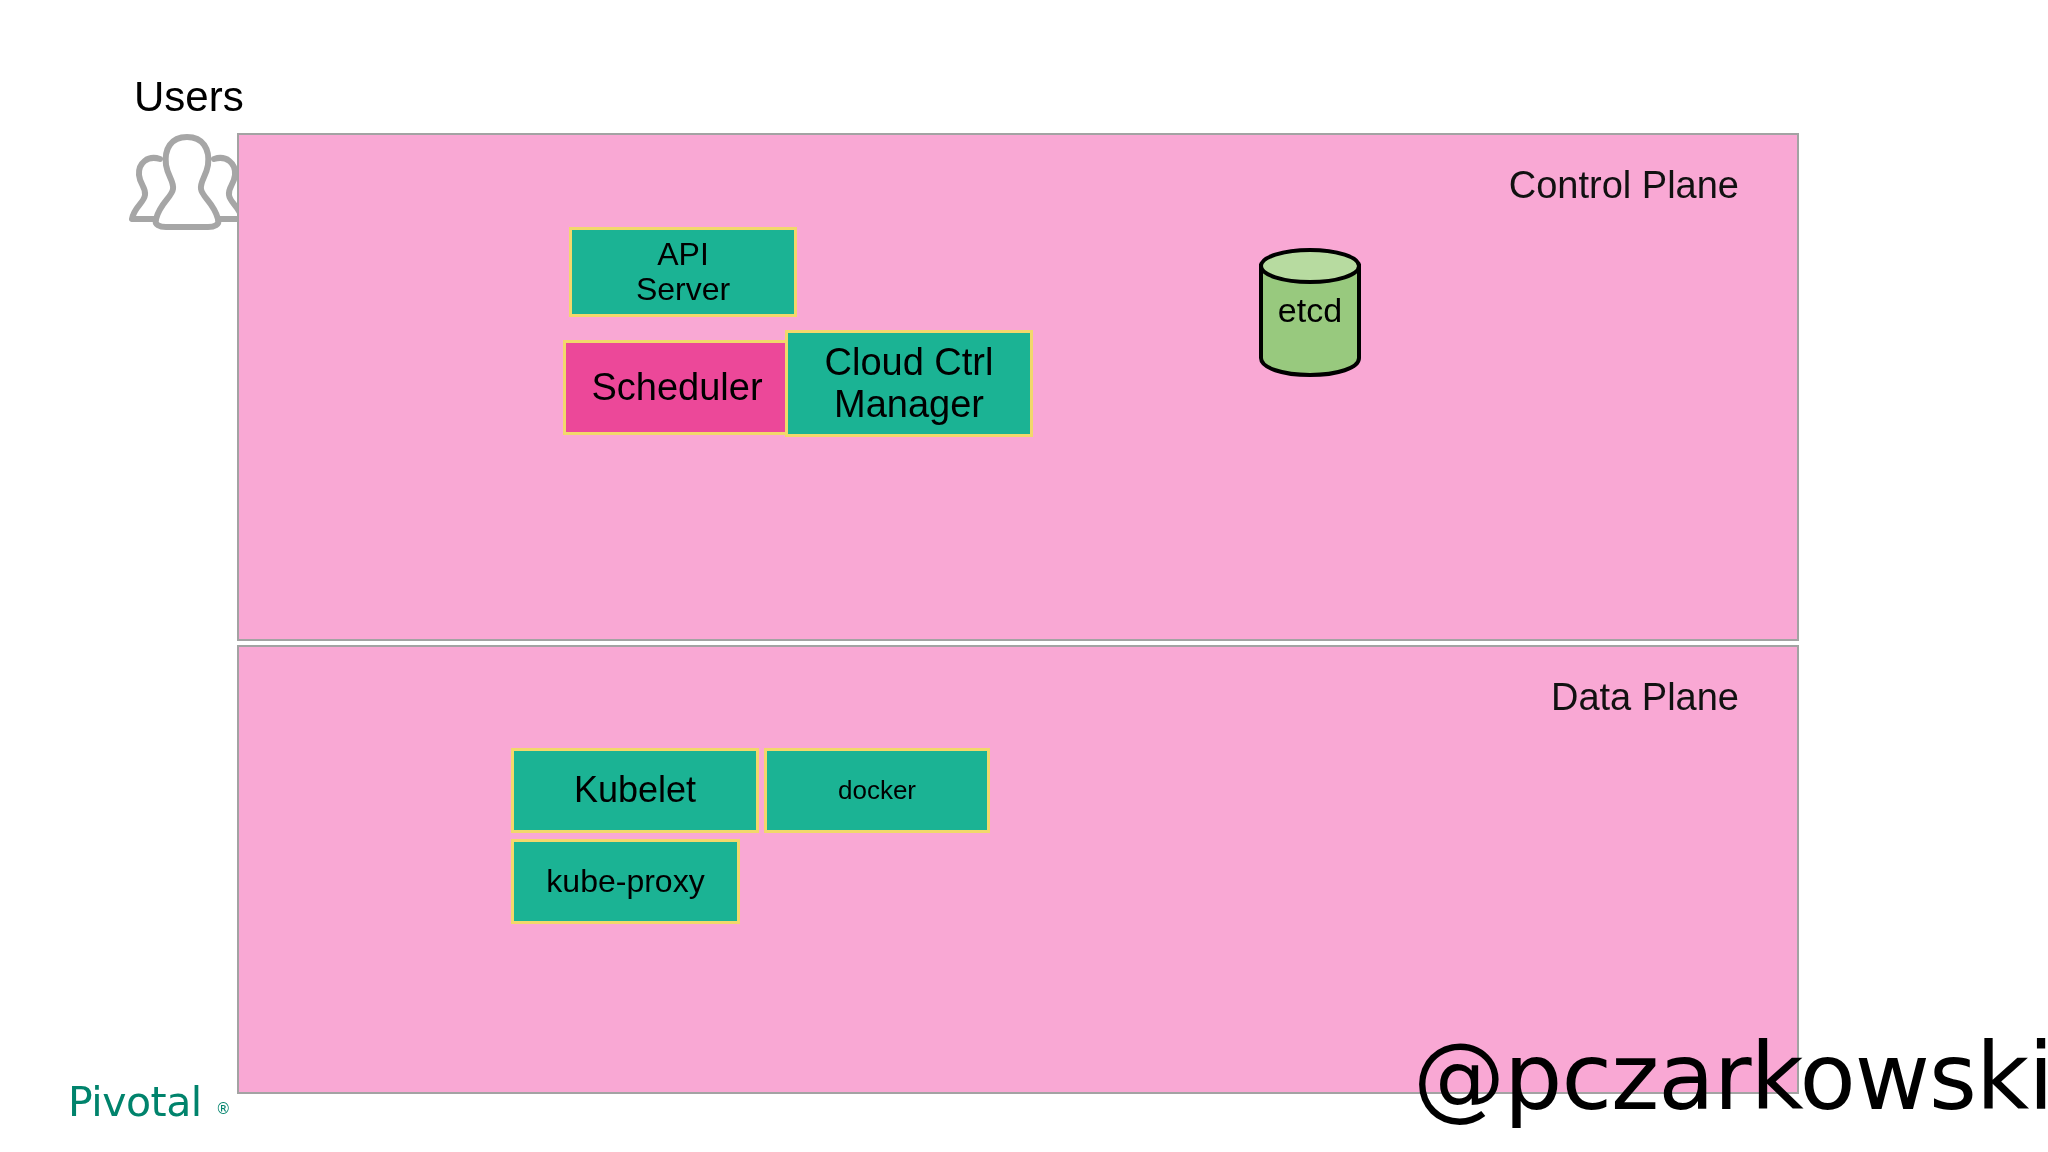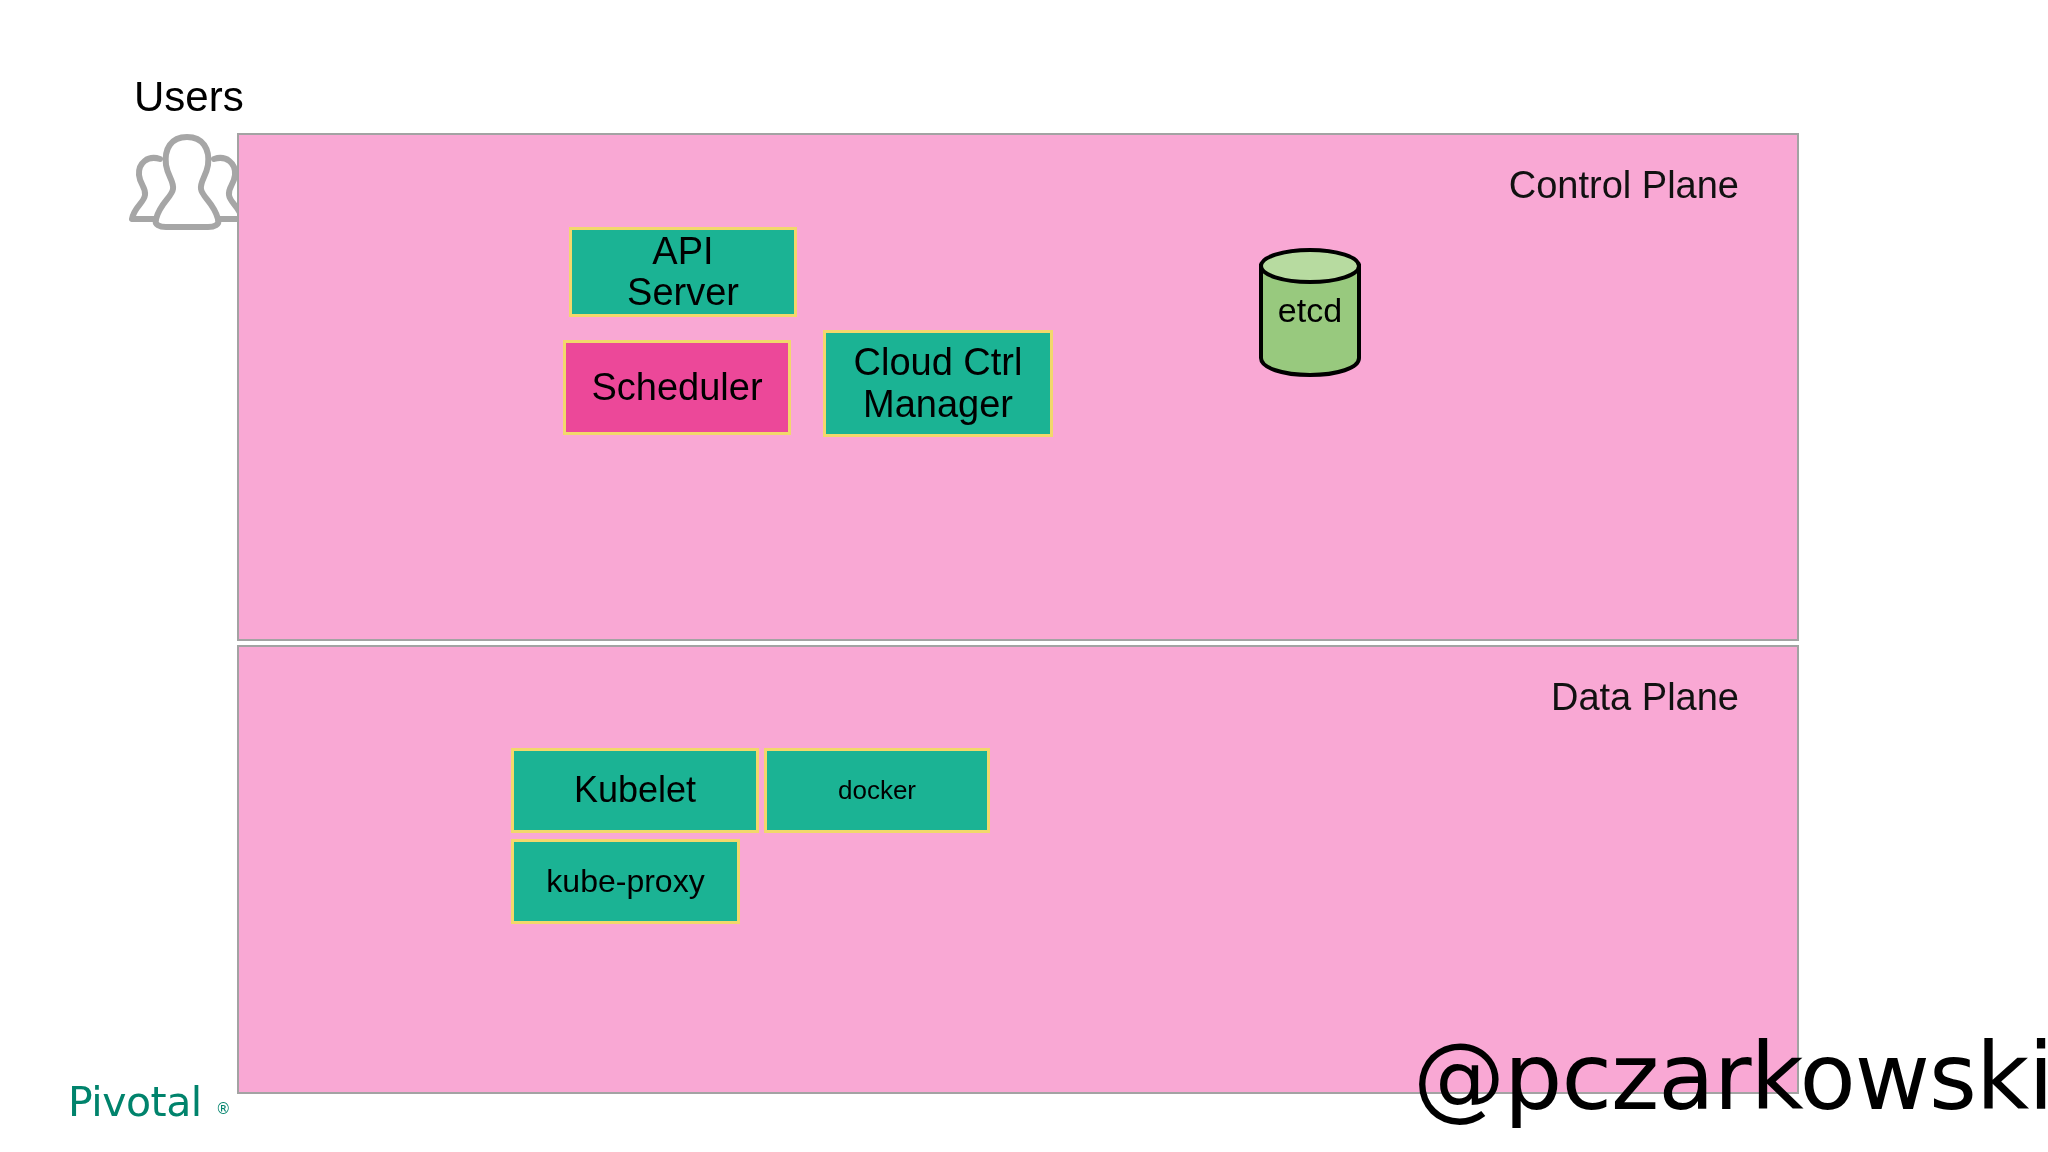--- a/index.html
+++ b/index.html
@@ -82,29 +82,29 @@
     color: #000000;
     line-height: 1.08;
     white-space: pre-line;
   }
   .node-box.highlight {
     background: #ec4899;
   }
 
   #box-api-server {
     left: 569px;  top: 227px;  width: 228px;  height: 90px;
-    font-size: 38px;
+    font-size: 32px;
     text-align: center;
   }
   #box-scheduler {
     left: 563px;  top: 340px;  width: 228px;  height: 95px;
     font-size: 38px;
   }
   #box-cloud-ctrl-manager {
-    left: 823px;  top: 330px;  width: 230px;  height: 107px;
+    left: 785px;  top: 330px;  width: 248px;  height: 107px;
     font-size: 38px;
   }
   #box-kubelet {
     left: 511px;  top: 748px;  width: 248px;  height: 85px;
     font-size: 36px;
   }
   #box-docker {
     left: 764px;  top: 748px;  width: 226px;  height: 85px;
     font-size: 26px;
   }

